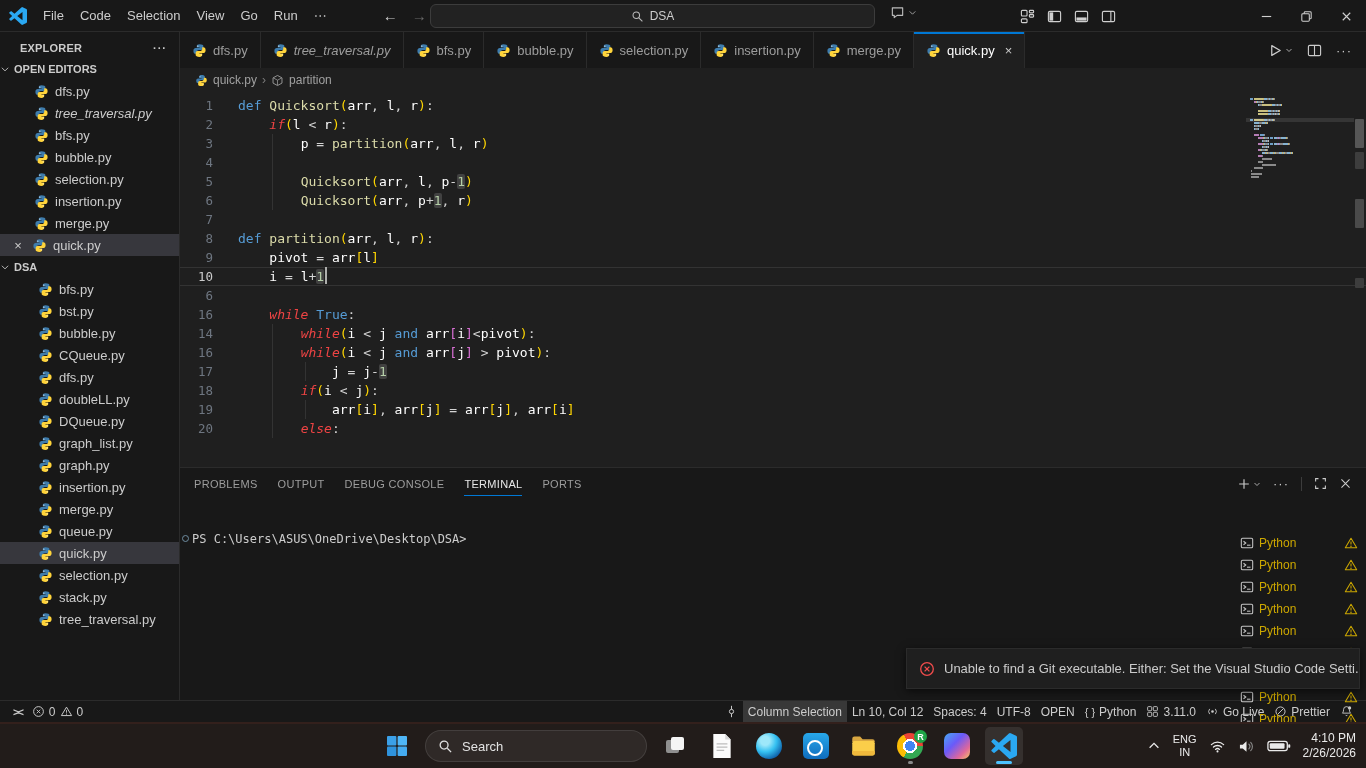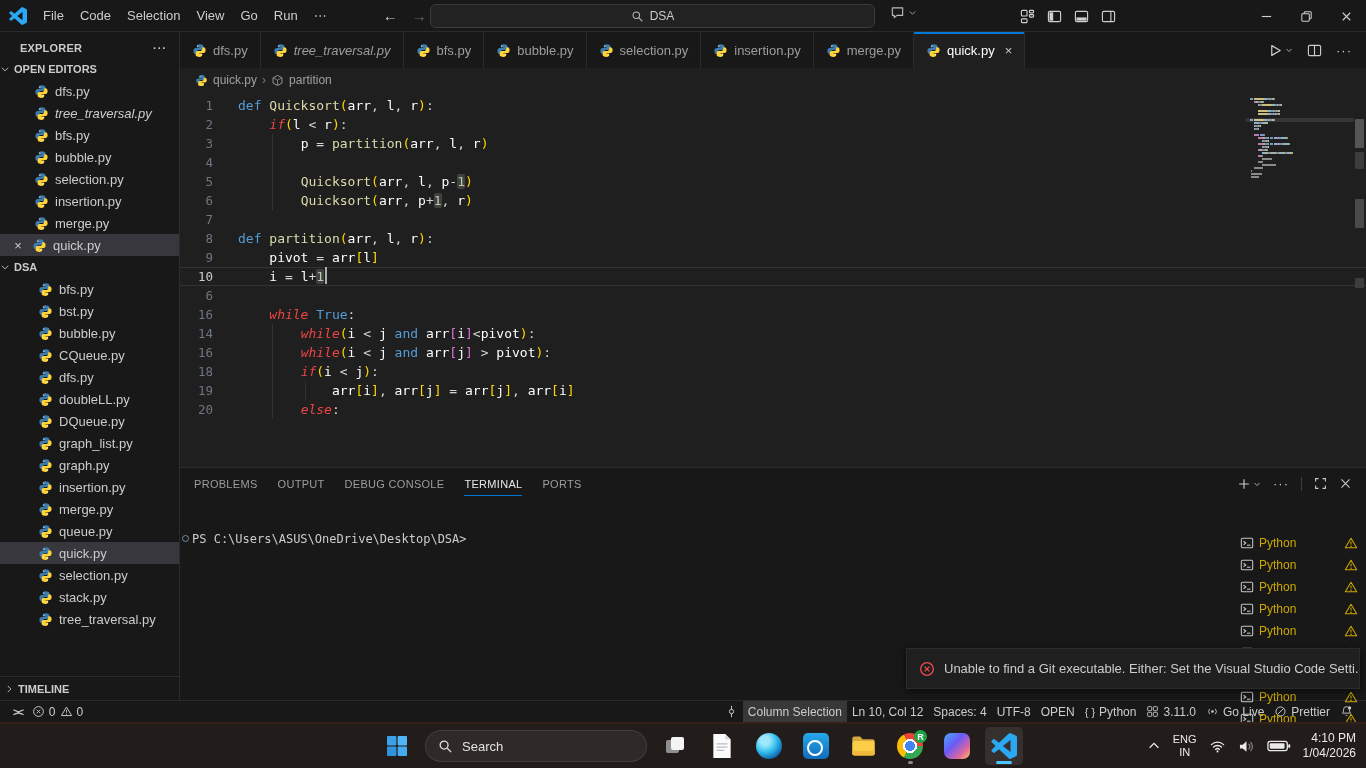--- a/index.html
+++ b/index.html
@@ -419,26 +419,20 @@
           </div>
 
           <div class="row">
             <svg class="pyico" viewBox="0 0 16 16">
               <use href="#py"></use>
             </svg>
             <span class="fname">tree_traversal.py</span>
           </div>
         </div>
 
-      <div class="timeline">
-        <svg class="chev" viewBox="0 0 16 16" style="color:#ccc">
-            <use href="#chevright"></use>
-          </svg>
-        <span>TIMELINE</span>
-      </div>
     </div>
 
     <div class="editor-col">
       <div class="tabbar">
 
           <div class="tab">
             <svg class="pyico" viewBox="0 0 16 16">
               <use href="#py"></use>
             </svg>
             <span class="tab-label">dfs.py</span>
@@ -539,20 +533,21 @@
             <div class="cl"><span class="guide" style="left: 91.6px;"></span><span class="ln">5</span><span><span class="tk-t">        </span><span class="tk-f">Quicksort</span><span class="tk-b1">(</span><span class="tk-v">arr</span><span class="tk-t">, </span><span class="tk-v">l</span><span class="tk-t">, </span><span class="tk-v">p</span><span class="tk-t">-</span><span class="tk-h">1</span><span class="tk-b1">)</span></span></div>
             <div class="cl"><span class="guide" style="left: 91.6px;"></span><span class="ln">6</span><span><span class="tk-t">        </span><span class="tk-f">Quicksort</span><span class="tk-b1">(</span><span class="tk-v">arr</span><span class="tk-t">, </span><span class="tk-v">p</span><span class="tk-t">+</span><span class="tk-h">1</span><span class="tk-t">, </span><span class="tk-v">r</span><span class="tk-b1">)</span></span></div>
             <div class="cl"><span class="ln">7</span><span></span></div>
             <div class="cl"><span class="ln">8</span><span><span class="tk-c">def</span><span class="tk-t"> </span><span class="tk-f">partition</span><span class="tk-b1">(</span><span class="tk-v">arr</span><span class="tk-t">, </span><span class="tk-v">l</span><span class="tk-t">, </span><span class="tk-v">r</span><span class="tk-b1">)</span><span class="tk-t">:</span></span></div>
             <div class="cl"><span class="ln">9</span><span><span class="tk-t">    </span><span class="tk-v">pivot</span><span class="tk-t"> = </span><span class="tk-v">arr</span><span class="tk-b1">[</span><span class="tk-v">l</span><span class="tk-b1">]</span></span></div>
             <div class="cl cur"><span class="ln">10</span><span><span class="tk-t">    </span><span class="tk-v">i</span><span class="tk-t"> = </span><span class="tk-v">l</span><span class="tk-t">+</span><span class="tk-h">1</span></span><span class="cursor"></span></div>
             <div class="cl"><span class="ln">6</span><span></span></div>
             <div class="cl"><span class="ln">16</span><span><span class="tk-t">    </span><span class="tk-k">while</span><span class="tk-t"> </span><span class="tk-c">True</span><span class="tk-t">:</span></span></div>
             <div class="cl"><span class="guide" style="left: 91.6px;"></span><span class="ln">14</span><span><span class="tk-t">        </span><span class="tk-k">while</span><span class="tk-b1">(</span><span class="tk-v">i</span><span class="tk-t"> &lt; </span><span class="tk-v">j</span><span class="tk-t"> </span><span class="tk-c">and</span><span class="tk-t"> </span><span class="tk-v">arr</span><span class="tk-b2">[</span><span class="tk-v">i</span><span class="tk-b2">]</span><span class="tk-t">&lt;</span><span class="tk-v">pivot</span><span class="tk-b1">)</span><span class="tk-t">:</span></span></div>
             <div class="cl"><span class="guide" style="left: 91.6px;"></span><span class="ln">16</span><span><span class="tk-t">        </span><span class="tk-k">while</span><span class="tk-b1">(</span><span class="tk-v">i</span><span class="tk-t"> &lt; </span><span class="tk-v">j</span><span class="tk-t"> </span><span class="tk-c">and</span><span class="tk-t"> </span><span class="tk-v">arr</span><span class="tk-b2">[</span><span class="tk-v">j</span><span class="tk-b2">]</span><span class="tk-t"> &gt; </span><span class="tk-v">pivot</span><span class="tk-b1">)</span><span class="tk-t">:</span></span></div>
+            <div class="cl"><span class="guide" style="left: 91.6px;"></span><span class="guide" style="left: 125.2px;"></span><span class="ln">17</span><span><span class="tk-t">            </span><span class="tk-v">j</span><span class="tk-t"> = </span><span class="tk-v">j</span><span class="tk-t">-</span><span class="tk-h">1</span></span></div>
             <div class="cl"><span class="guide" style="left: 91.6px;"></span><span class="ln">18</span><span><span class="tk-t">        </span><span class="tk-k">if</span><span class="tk-b1">(</span><span class="tk-v">i</span><span class="tk-t"> &lt; </span><span class="tk-v">j</span><span class="tk-b1">)</span><span class="tk-t">:</span></span></div>
             <div class="cl"><span class="guide" style="left: 91.6px;"></span><span class="guide" style="left: 125.2px;"></span><span class="ln">19</span><span><span class="tk-t">            </span><span class="tk-v">arr</span><span class="tk-b1">[</span><span class="tk-v">i</span><span class="tk-b1">]</span><span class="tk-t">, </span><span class="tk-v">arr</span><span class="tk-b1">[</span><span class="tk-v">j</span><span class="tk-b1">]</span><span class="tk-t"> = </span><span class="tk-v">arr</span><span class="tk-b1">[</span><span class="tk-v">j</span><span class="tk-b1">]</span><span class="tk-t">, </span><span class="tk-v">arr</span><span class="tk-b1">[</span><span class="tk-v">i</span><span class="tk-b1">]</span></span></div>
             <div class="cl"><span class="guide" style="left: 91.6px;"></span><span class="ln">20</span><span><span class="tk-t">        </span><span class="tk-k">else</span><span class="tk-t">:</span></span></div>
           </div>
         <div class="minimap" id="minimap">
             <div class="mm-band" style="top: 20px;"></div>
             <div class="mm-line">
               <span style="width: 3px; background: rgb(111, 159, 200);"></span>
               <span style="width: 1px; background: transparent;"></span>
               <span style="width: 9px; background: rgb(201, 192, 128);"></span>
@@ -1077,21 +1072,21 @@
           <path d="M2 6h3l4-3.5v11L5 10H2z" fill="#eaeaea"></path>
           <path d="M11.5 5.5a3.6 3.6 0 010 5M13.5 3.5a6.5 6.5 0 010 9" fill="none" stroke="#8a8a8a" stroke-width="1.2" stroke-linecap="round"></path>
         </svg>
       <svg width="24" height="14" viewBox="0 0 26 14">
           <rect x="1" y="2" width="21" height="10" rx="2.5" fill="none" stroke="#eaeaea" stroke-width="1.4"></rect>
           <rect x="3" y="4" width="16" height="6" rx="1" fill="#eaeaea"></rect>
           <rect x="23" y="5" width="2.2" height="4" rx="1" fill="#eaeaea"></rect>
         </svg>
       <div class="tray-clock">
         <div>4:10 PM</div>
-        <div>1/04/2026</div>
+        <div>2/26/2026</div>
       </div>
     </div>
   </div>
 
   <div class="notif">
     <svg style="width:16px;height:16px;flex:none" viewBox="0 0 16 16">
         <circle cx="8" cy="8" r="6.3" fill="none" stroke="#f14c4c" stroke-width="1.3"></circle>
         <path d="M5.6 5.6l4.8 4.8M10.4 5.6l-4.8 4.8" stroke="#f14c4c" stroke-width="1.3"></path>
       </svg>
     <span>Unable to find a Git executable. Either: Set the Visual Studio Code Setti...</span>

